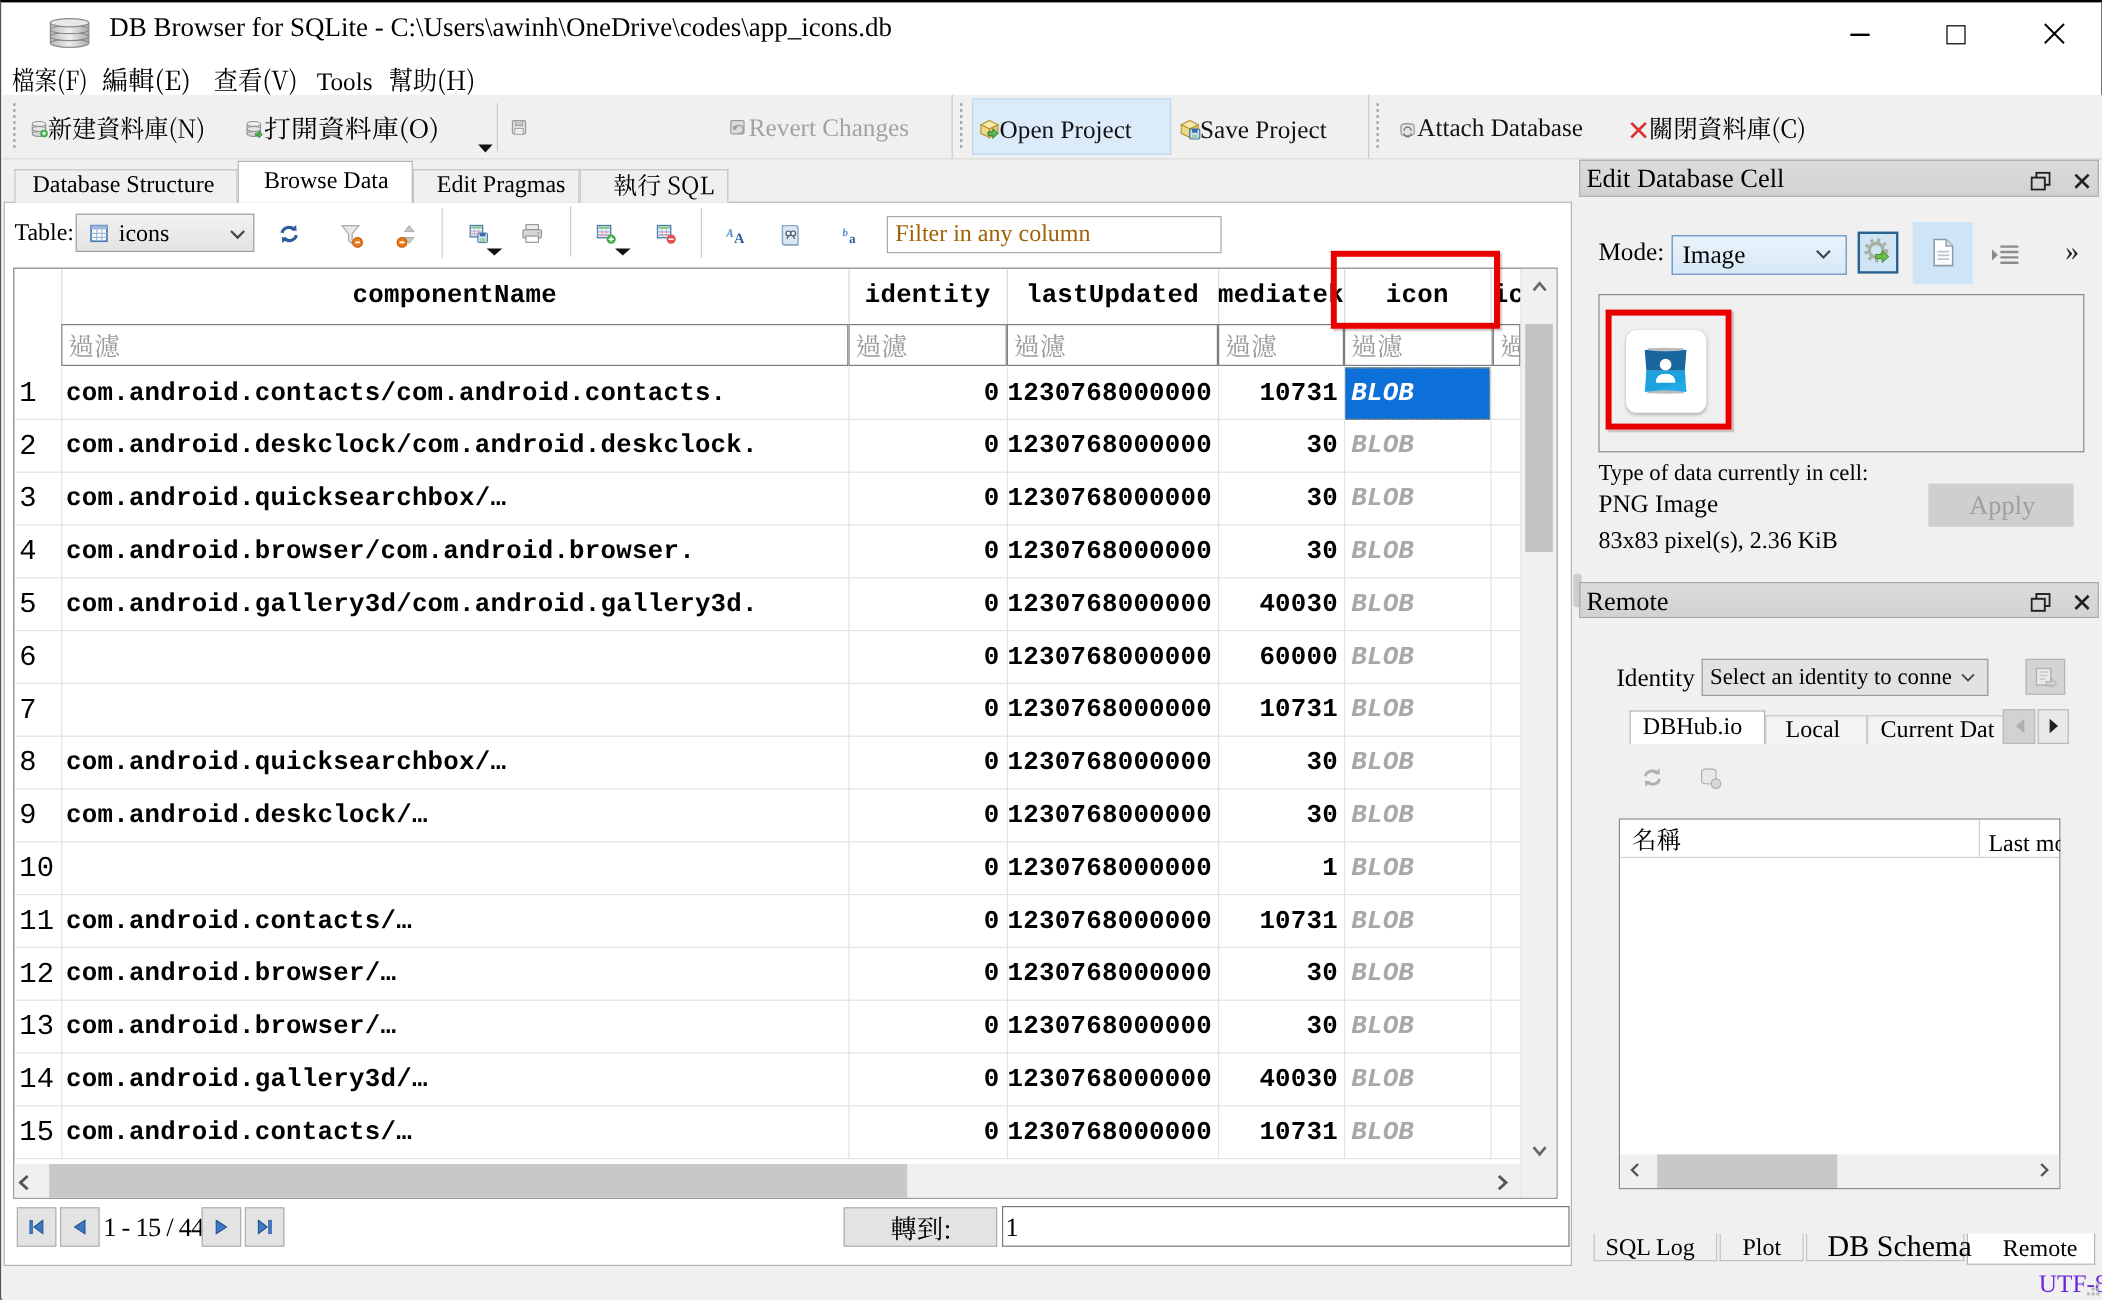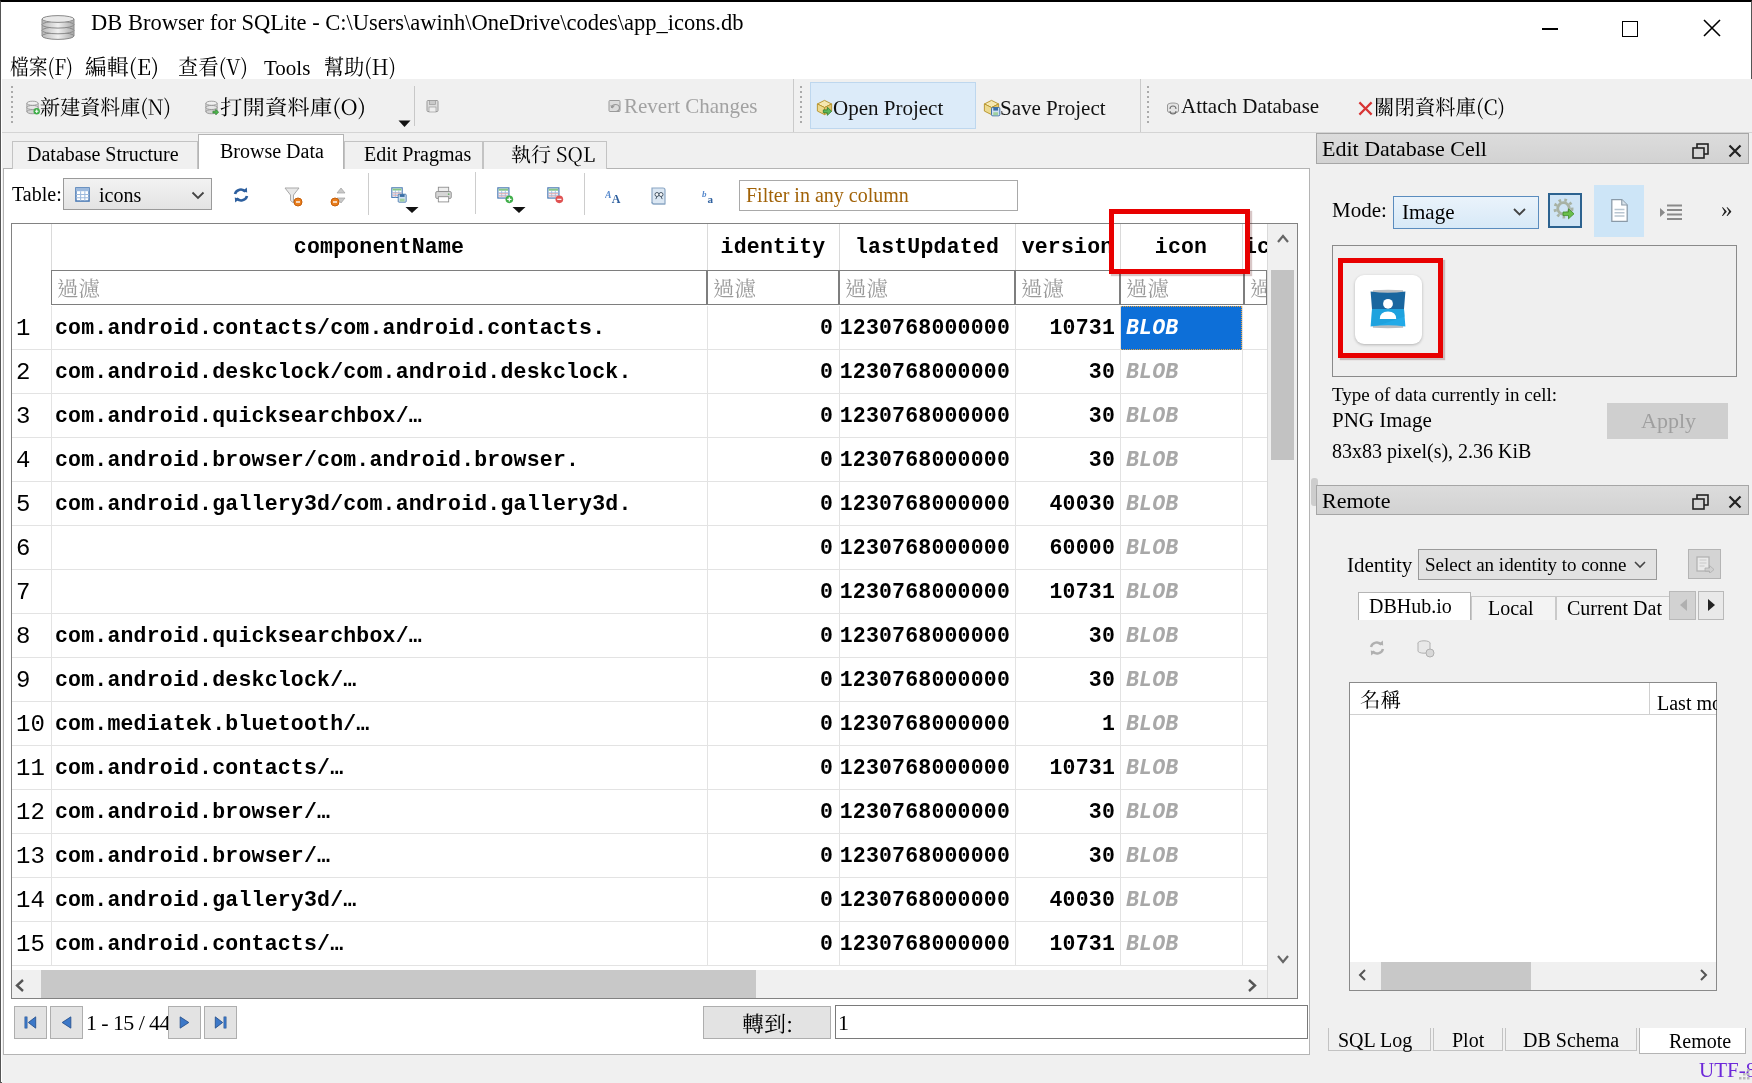--- a/index.html
+++ b/index.html
@@ -322,21 +322,21 @@
 <div class="a" style="left:10px;top:221px;width:1287px;height:776px;background:#fff;border:1px solid #828282"></div>
 <div class="a" style="left:50px;top:222px;width:1px;height:46px;background:#dadada"></div>
 <div class="a" style="left:706px;top:222px;width:1px;height:46px;background:#dadada"></div>
 <div class="a" style="left:838px;top:222px;width:1px;height:46px;background:#dadada"></div>
 <div class="a" style="left:1014px;top:222px;width:1px;height:46px;background:#dadada"></div>
 <div class="a" style="left:1119px;top:222px;width:1px;height:46px;background:#dadada"></div>
 <div class="a" style="left:1241px;top:222px;width:1px;height:46px;background:#dadada"></div>
 <div class="a ct mon" style="left:50px;top:228px;width:656px;height:34px;font-size:21.5px;justify-content:center">componentName</div>
 <div class="a ct mon" style="left:706px;top:228px;width:132px;height:34px;font-size:21.5px;justify-content:center">identity</div>
 <div class="a ct mon" style="left:838px;top:228px;width:176px;height:34px;font-size:21.5px;justify-content:center">lastUpdated</div>
-<div class="a ct mon" style="left:1014px;top:228px;width:105px;height:34px;font-size:21.5px;justify-content:center;overflow:hidden">version</div>
+<div class="a ct mon" style="left:1014px;top:228px;width:105px;height:34px;font-size:21.5px;justify-content:center;overflow:hidden">mediatek</div>
 <div class="a ct mon" style="left:1119px;top:228px;width:122px;height:34px;font-size:21.5px;justify-content:center">icon</div>
 <div class="a ct mon" style="left:1243px;top:228px;width:23px;height:34px;font-size:21.5px;overflow:hidden">ic</div>
 <div class="a" style="left:50px;top:268px;width:656px;height:35px;background:#fff;border:1px solid #7e7e7e"></div>
 <div class="a" style="left:706px;top:268px;width:132px;height:35px;background:#fff;border:1px solid #7e7e7e"></div>
 <div class="a" style="left:838px;top:268px;width:176px;height:35px;background:#fff;border:1px solid #7e7e7e"></div>
 <div class="a" style="left:1014px;top:268px;width:105px;height:35px;background:#fff;border:1px solid #7e7e7e"></div>
 <div class="a" style="left:1119px;top:268px;width:124px;height:35px;background:#fff;border:1px solid #7e7e7e"></div>
 <div class="a" style="left:1243px;top:268px;width:23px;height:35px;background:#fff;border:1px solid #7e7e7e"></div>
 <div style="position:absolute;left:56px;top:272px;line-height:0;">
       <svg width="44" height="29" viewBox="0 0 44 29" fill="#9a9a9a">
@@ -430,21 +430,20 @@
 <div class="a ct mon" style="left:1125px;top:612px;width:110px;height:44px;font-size:21.5px;font-style:italic;color:#a8a8a8">BLOB</div>
 <div class="a" style="left:11px;top:699px;width:1255px;height:1px;background:#e3e3e3"></div>
 <div class="a ct mon" style="left:15px;top:656px;width:36px;height:44px;font-size:24px;font-weight:400">9</div>
 <div class="a ct mon" style="left:54px;top:656px;width:650px;height:44px;font-size:21.5px;overflow:hidden">com.android.deskclock/…</div>
 <div class="a ct mon" style="left:706px;top:656px;width:126px;height:44px;font-size:21.5px;justify-content:flex-end">0</div>
 <div class="a ct mon" style="left:838px;top:656px;width:171px;height:44px;font-size:21.5px;justify-content:flex-end">1230768000000</div>
 <div class="a ct mon" style="left:1014px;top:656px;width:100px;height:44px;font-size:21.5px;justify-content:flex-end">30</div>
 <div class="a ct mon" style="left:1125px;top:656px;width:110px;height:44px;font-size:21.5px;font-style:italic;color:#a8a8a8">BLOB</div>
 <div class="a" style="left:11px;top:743px;width:1255px;height:1px;background:#e3e3e3"></div>
 <div class="a ct mon" style="left:15px;top:700px;width:36px;height:44px;font-size:24px;font-weight:400">10</div>
-<div class="a ct mon" style="left:54px;top:700px;width:650px;height:44px;font-size:21.5px;overflow:hidden">com.mediatek.bluetooth/…</div>
 <div class="a ct mon" style="left:706px;top:700px;width:126px;height:44px;font-size:21.5px;justify-content:flex-end">0</div>
 <div class="a ct mon" style="left:838px;top:700px;width:171px;height:44px;font-size:21.5px;justify-content:flex-end">1230768000000</div>
 <div class="a ct mon" style="left:1014px;top:700px;width:100px;height:44px;font-size:21.5px;justify-content:flex-end">1</div>
 <div class="a ct mon" style="left:1125px;top:700px;width:110px;height:44px;font-size:21.5px;font-style:italic;color:#a8a8a8">BLOB</div>
 <div class="a" style="left:11px;top:787px;width:1255px;height:1px;background:#e3e3e3"></div>
 <div class="a ct mon" style="left:15px;top:744px;width:36px;height:44px;font-size:24px;font-weight:400">11</div>
 <div class="a ct mon" style="left:54px;top:744px;width:650px;height:44px;font-size:21.5px;overflow:hidden">com.android.contacts/…</div>
 <div class="a ct mon" style="left:706px;top:744px;width:126px;height:44px;font-size:21.5px;justify-content:flex-end">0</div>
 <div class="a ct mon" style="left:838px;top:744px;width:171px;height:44px;font-size:21.5px;justify-content:flex-end">1230768000000</div>
 <div class="a ct mon" style="left:1014px;top:744px;width:100px;height:44px;font-size:21.5px;justify-content:flex-end">10731</div>
@@ -692,21 +691,21 @@
         <path d="M2 2 L7 7 L2 12" fill="none" stroke="#555" stroke-width="2"></path>
       </svg>
     </div>
 <div class="a" style="left:1380px;top:960px;width:150px;height:28px;background:#c8c8c8"></div>
 <div class="a" style="left:1638px;top:1026px;width:107px;height:26px;background:#fff;border:1px solid #b4b4b4;border-top:none"></div>
 <div class="a" style="left:1327px;top:1026px;width:103px;height:23px;background:#f0f0f0;border:1px solid #c3c3c3;border-top:none"></div>
 <div class="a" style="left:1432px;top:1026px;width:70px;height:23px;background:#f0f0f0;border:1px solid #c3c3c3;border-top:none"></div>
 <div class="a" style="left:1504px;top:1026px;width:132px;height:23px;background:#f0f0f0;border:1px solid #c3c3c3;border-top:none"></div>
 <div class="a ct ser" style="left:1337px;top:1027px;width:80px;height:22px;font-size:20px">SQL Log</div>
 <div class="a ct ser" style="left:1451px;top:1027px;width:40px;height:22px;font-size:20px">Plot</div>
-<div class="a ct ser" style="left:1522px;top:1027px;width:110px;height:22px;font-size:20px">DB Schema</div>
+<div class="a ct ser" style="left:1522px;top:1027px;width:110px;height:22px;font-size:25px">DB Schema</div>
 <div class="a ct ser" style="left:1668px;top:1028px;width:70px;height:22px;font-size:20px">Remote</div>
 <div class="a" style="left:1px;top:1053px;width:1750px;height:29px;background:#f0f0f0"></div>
 <div class="a ct ser" style="left:1698px;top:1056px;width:60px;height:24px;font-size:21px;color:#6d28d9">UTF-8</div>
 <div class="a" style="left:1737px;top:1066px;width:13px;height:13px;">
       <svg width="13" height="13" viewBox="0 0 13 13">
         <g fill="#b9b9b9">
           <rect x="9" y="1" width="2.5" height="2.5"></rect>
           <rect x="9" y="5" width="2.5" height="2.5"></rect>
           <rect x="9" y="9" width="2.5" height="2.5"></rect>
           <rect x="5" y="5" width="2.5" height="2.5"></rect>

